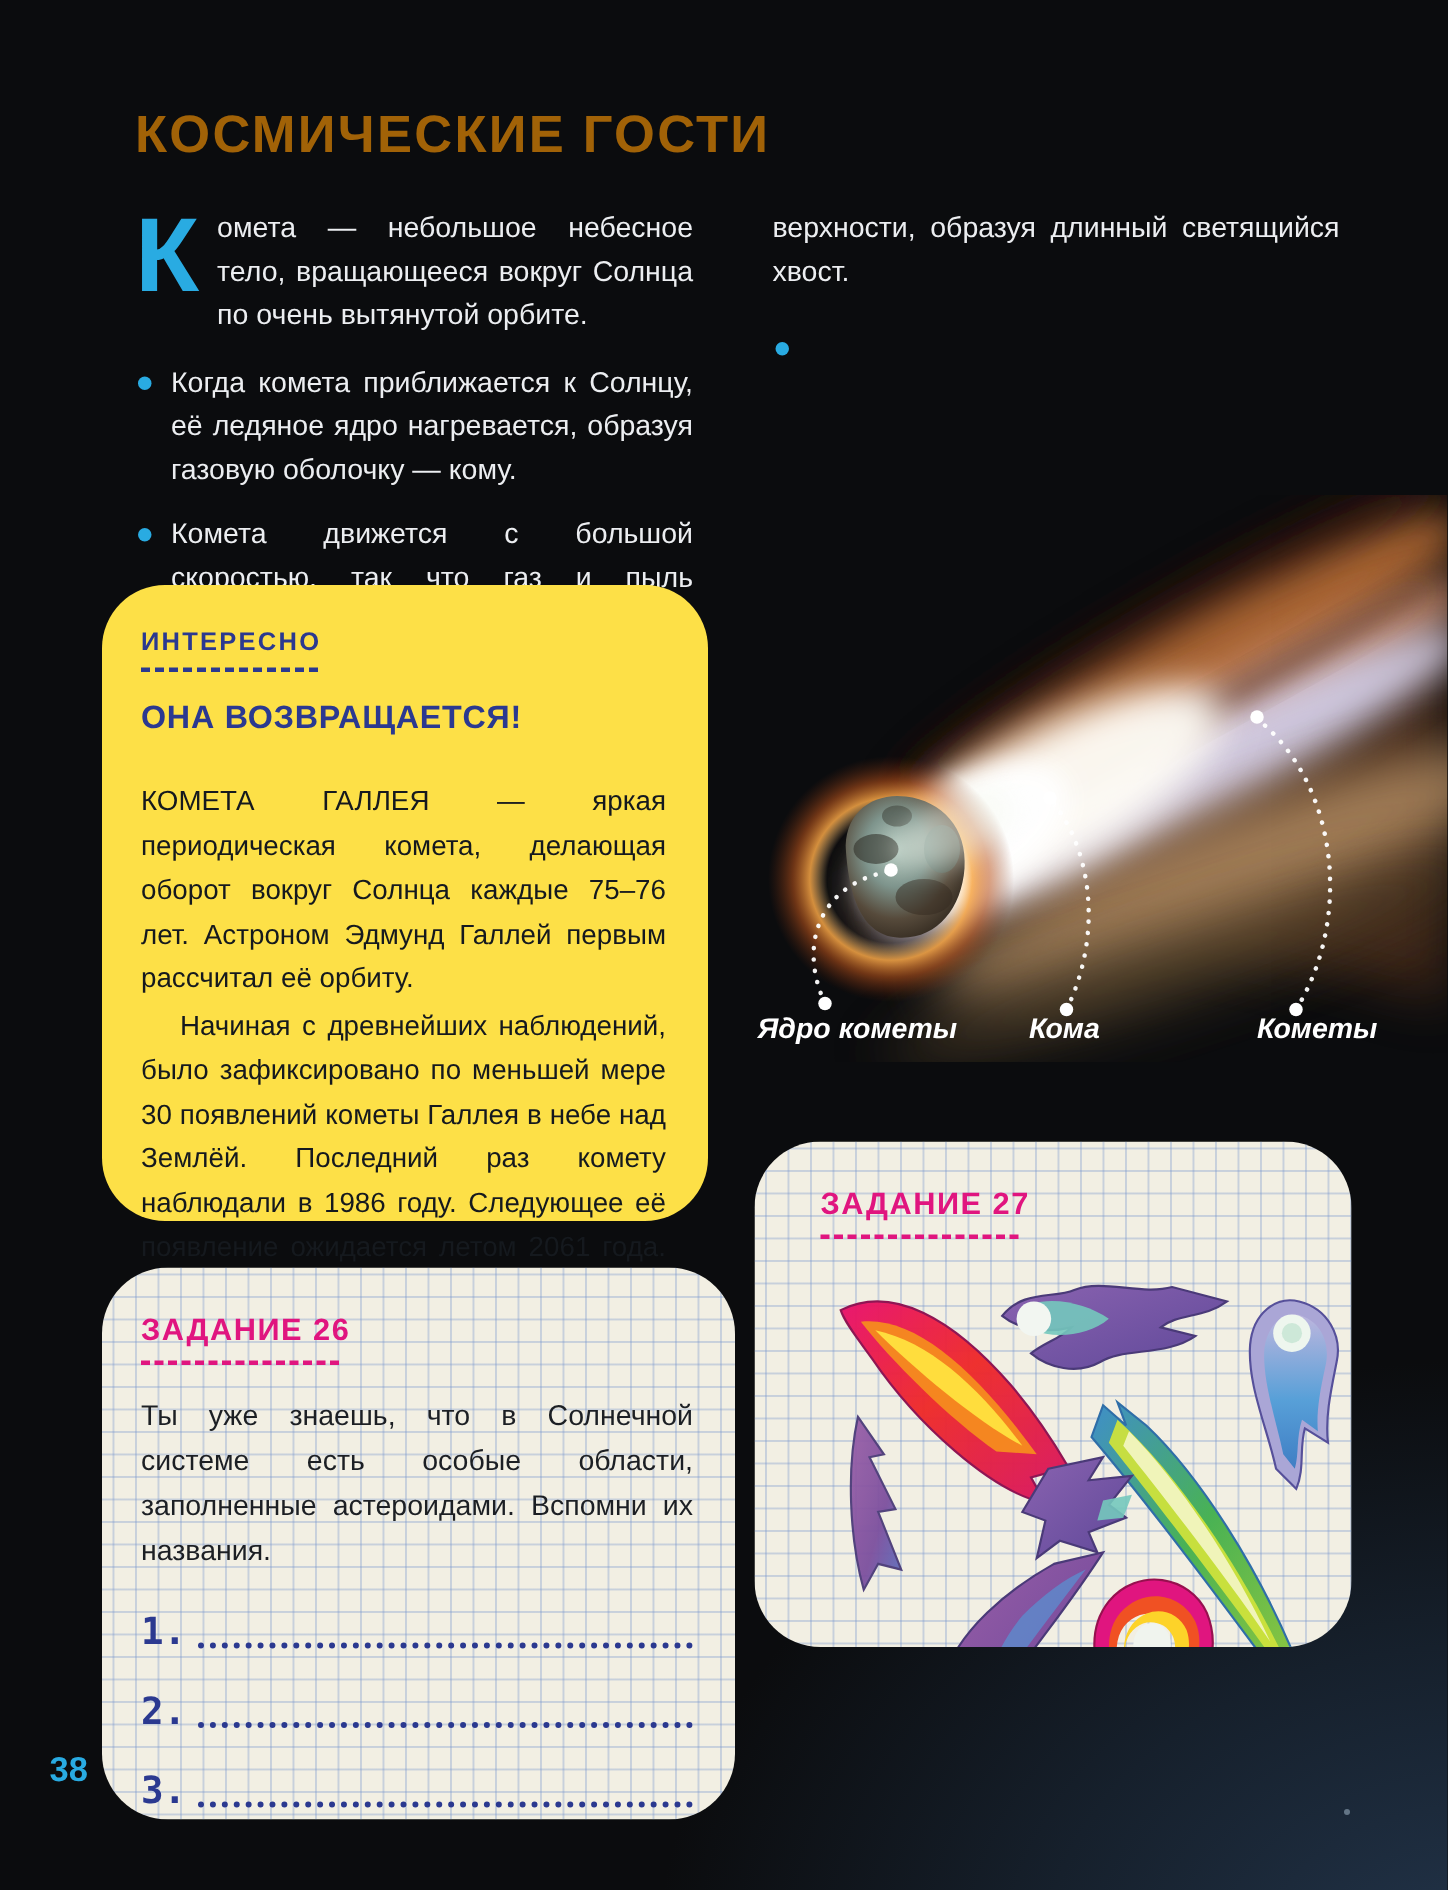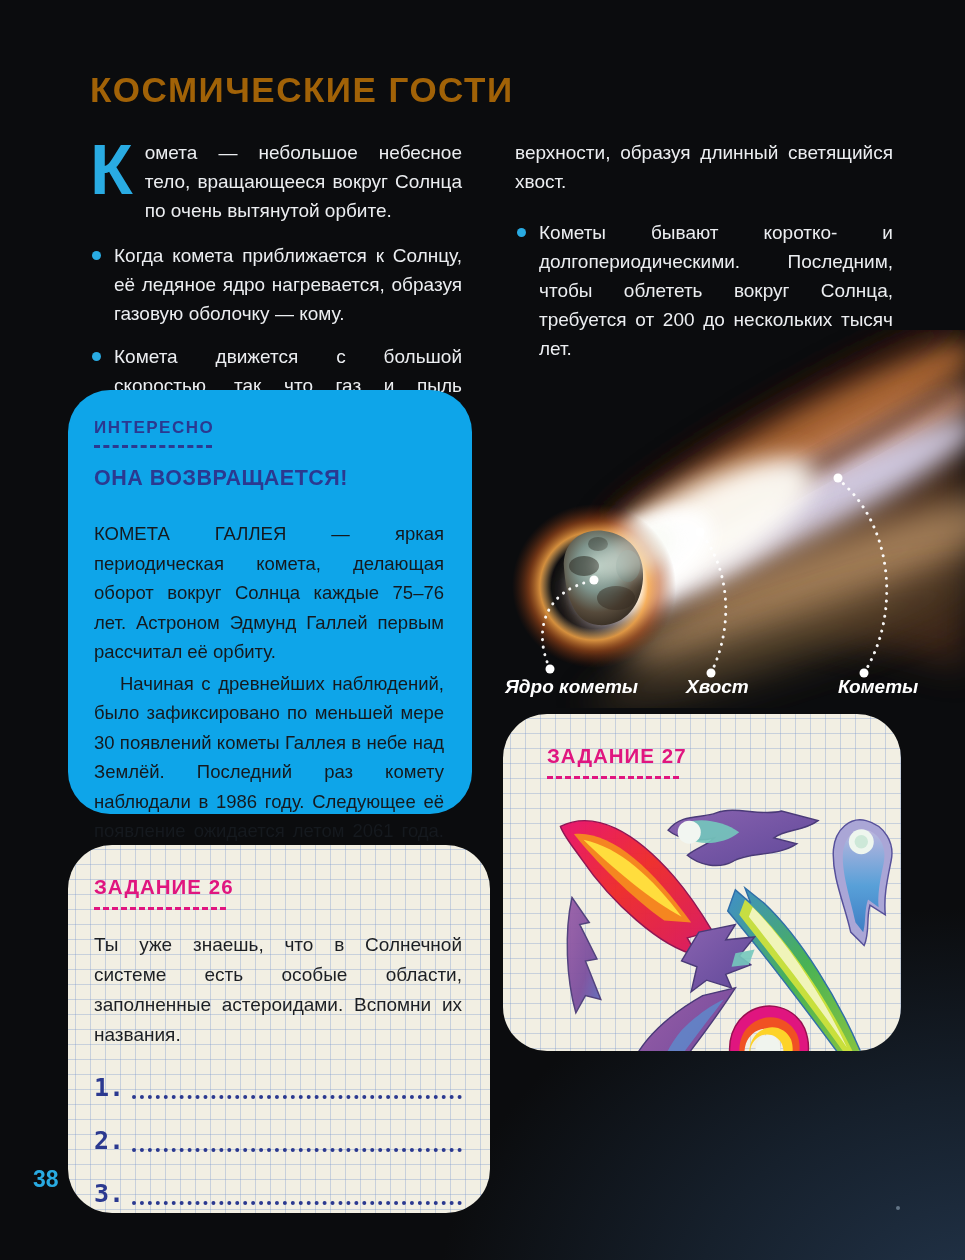--- a/index.html
+++ b/index.html
@@ -32,21 +32,21 @@
   .bullets{ list-style:none; margin-top:16px; }
   .bullets li{ position:relative; padding-left:24px; margin-bottom:14px; }
   .bullets li .dot{
     position:absolute; left:2px; top:10px; width:9px; height:9px;
     border-radius:50%; background:#29abe2;
   }
 
   
   .info-box{
     position:absolute; left:68px; top:390px; width:404px; height:424px;
-    background:#0ea5e9; border-radius:42px; padding:28px 28px 0 26px;
+    background:#fde047; border-radius:42px; padding:28px 28px 0 26px;
     color:#15191e;
   }
   .kicker{ color:#2b3990; font-weight:800; font-size:17px; letter-spacing:1.5px; }
   .kicker-dash{ width:118px; border:0; border-top:3px dashed #2b3990; margin:7px 0 18px 0; }
   .info-title{ color:#2b3990; font-weight:800; font-size:21.5px; letter-spacing:.5px; margin-bottom:28px;margin-top:12px;}
   .info-box p{ font-size:18.5px; line-height:29.5px; text-align:justify; }
   .info-box .lead-term{ font-weight:400; }
   .info-box .p2{ text-indent:26px; margin-top:2px; }
 
   
@@ -61,21 +61,21 @@
   .task-box{
     position:absolute; border-radius:44px; overflow:hidden;
     background-color:#f2efe3;
     background-image:
       linear-gradient(rgba(120,150,205,.35) 1px, transparent 1px),
       linear-gradient(90deg, rgba(120,150,205,.35) 1px, transparent 1px);
     background-size:15px 15px; background-position:7px 4px;
     padding:30px 28px 0 26px; color:#1c1f24;
   }
   .task-26{ left:68px; top:845px; width:422px; height:368px; }
-  .task-27{ left:503px; top:714px; width:398px; height:337px;padding-left:44px; }
+  .task-27{ left:503px; top:761px; width:398px; height:337px;padding-left:44px; }
   .task-heading{ color:#e0157f; font-weight:800; font-size:20.5px; letter-spacing:1px; }
   .task-dash{ width:132px; border:0; border-top:3px dashed #e0157f; margin:8px 0 20px 0; }
   .task-box p{ font-size:19px; line-height:30px; text-align:justify; }
 
   .answers{ margin-top:24px; list-style:none; }
   .answers li{ display:flex; align-items:flex-end; gap:8px; margin-bottom:28px; }
   .answers .num{
     font-family:"DejaVu Sans Mono","Liberation Mono",monospace;
     font-weight:700; font-size:25px; color:#2b3990; line-height:22px;
   }
@@ -98,21 +98,21 @@
   <p><span class="dropcap">К</span><span>омета — небольшое небесное тело, вращающееся вокруг Солнца по очень вытянутой орбите.</span></p>
   <ul class="bullets">
     <li><span class="dot"></span><span>Когда комета приближается к Солнцу, её ледяное ядро нагревается, образуя газовую оболочку — кому.</span></li>
     <li><span class="dot"></span><span>Комета движется с большой скоростью, так что газ и пыль срываются с её по-</span></li>
   </ul>
 </div>
 
 <div class="col col-right">
   <p>верхности, образуя длинный светящийся хвост.</p>
   <ul class="bullets">
-    <li style="margin-top:22px;"><span class="dot"></span><span>Кометы бывают коротко- и долгопериодическими. Последним, чтобы облететь вокруг Солнца, требуется от 200 до нескольких тысяч лет.</span></li>
+    <li style="margin-top:22px;"><span class="dot"></span></li>
   </ul>
 </div>
 
 <aside class="info-box">
   <div class="kicker">ИНТЕРЕСНО</div>
   <hr class="kicker-dash">
   <div class="info-title">ОНА ВОЗВРАЩАЕТСЯ!</div>
   <p><span class="lead-term">КОМЕТА ГАЛЛЕЯ</span><span> — яркая периодическая комета, делающая оборот вокруг Солнца каждые 75–76 лет. Астроном Эдмунд Галлей первым рассчитал её орбиту.</span></p>
   <p class="p2">Начиная с древнейших наблюдений, было зафиксировано по меньшей мере 30 появлений кометы Галлея в небе над Землёй. Последний раз комету наблюдали в 1986 году. Следующее её появление ожидается летом 2061 года. Подсчитай, сколько осталось ждать?</p>
 </aside>
@@ -174,21 +174,21 @@
       <circle cx="70" cy="339" r="4.5"></circle>
         <circle cx="114" cy="250" r="4.5"></circle>
       <circle cx="231" cy="343" r="4.5"></circle>
         <circle cx="220" cy="202" r="4.5"></circle>
       <circle cx="384" cy="343" r="4.5"></circle>
         <circle cx="358" cy="148" r="4.5"></circle>
     </g>
   </svg>
   <figcaption>
     <span class="fig-label fl-0">Ядро кометы</span>
-    <span class="fig-label fl-1">Хвост</span>
+    <span class="fig-label fl-1">Кома</span>
     <span class="fig-label fl-2">Кометы</span>
   </figcaption>
 </figure>
 
 <section class="task-box task-26">
   <div class="task-heading">ЗАДАНИЕ 26</div>
   <hr class="task-dash">
   <p>Ты уже знаешь, что в Солнечной системе есть особые области, заполненные астероидами. Вспомни их названия.</p>
   <ol class="answers">
     <li>

